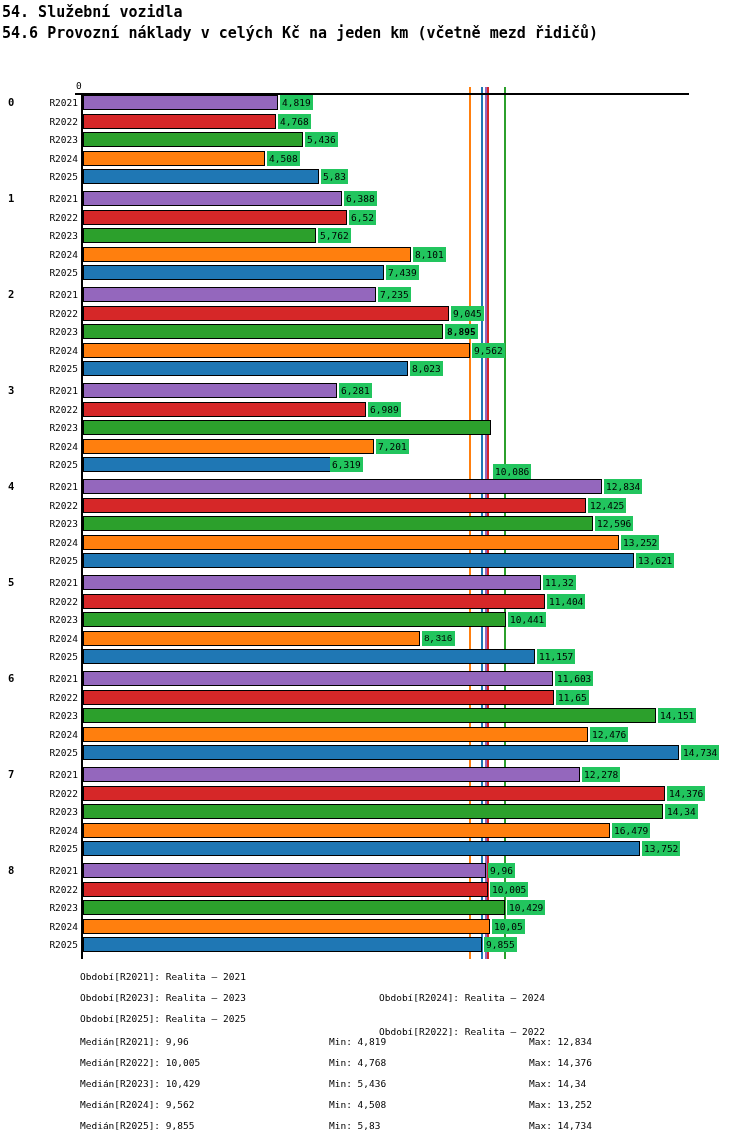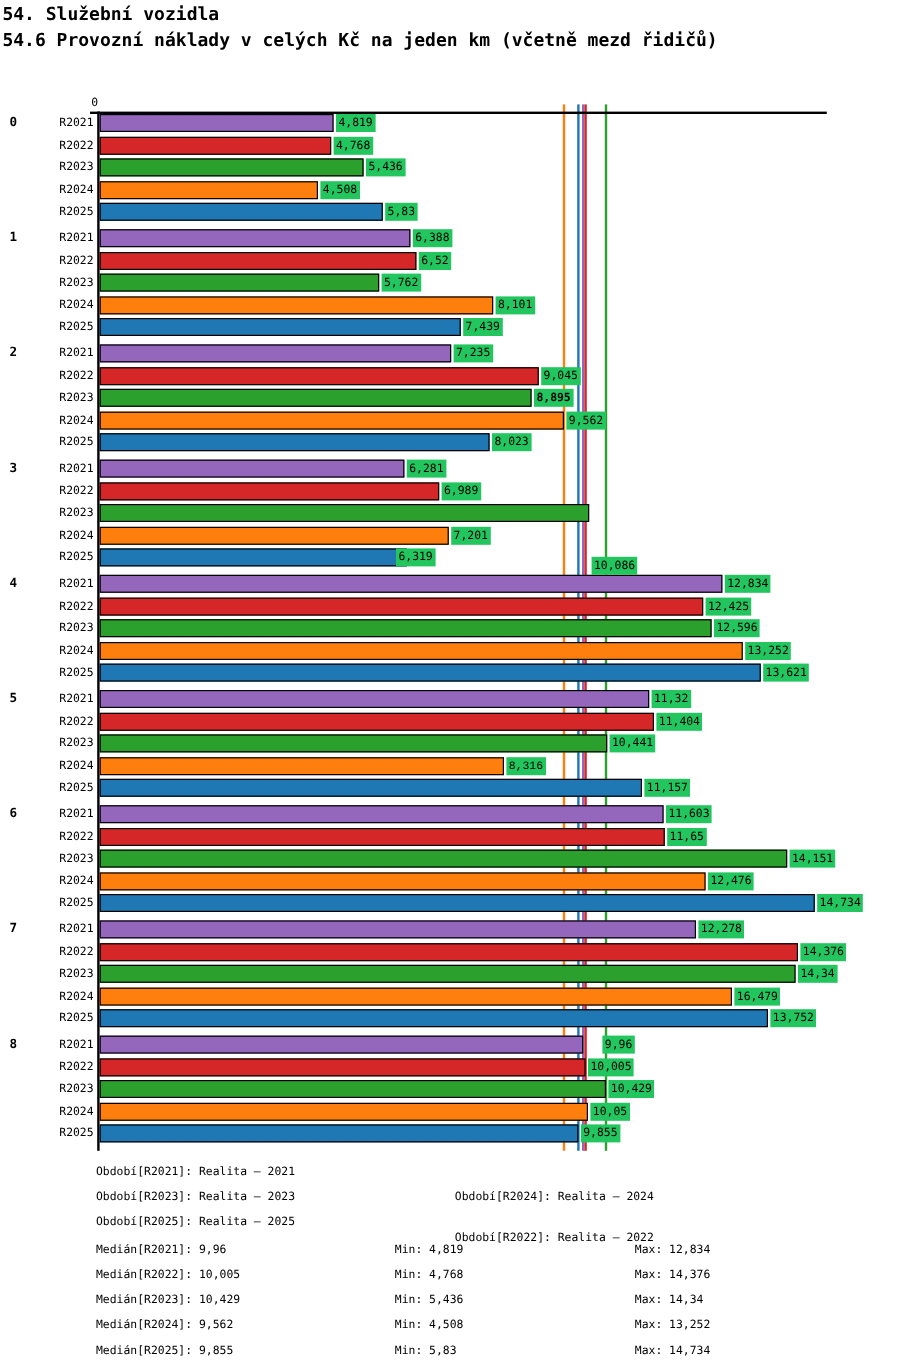--- a/index.html
+++ b/index.html
@@ -172,21 +172,21 @@
       <div class="bar-value" style="top: 804px; left: 665px;">14,34</div>
       <div class="row-label" style="top: 822.5px;">R2024</div>
       <div class="bar" style="top: 822.5px; left: 83px; width: 527px; background: rgb(255, 127, 14);"></div>
       <div class="bar-value" style="top: 822.5px; left: 612px;">16,479</div>
       <div class="row-label" style="top: 841px;">R2025</div>
       <div class="bar" style="top: 841px; left: 83px; width: 557px; background: rgb(31, 119, 180);"></div>
       <div class="bar-value" style="top: 841px; left: 642px;">13,752</div>
       <div class="group-label" style="top: 863px;">8</div>
       <div class="row-label" style="top: 863px;">R2021</div>
       <div class="bar" style="top: 863px; left: 83px; width: 403px; background: rgb(148, 103, 189);"></div>
-      <div class="bar-value" style="top: 863px; left: 502px;">9,96</div>
+      <div class="bar-value" style="top: 863px; left: 488px;">9,96</div>
       <div class="row-label" style="top: 881.5px;">R2022</div>
       <div class="bar" style="top: 881.5px; left: 83px; width: 405px; background: rgb(214, 39, 40);"></div>
       <div class="bar-value" style="top: 881.5px; left: 490px;">10,005</div>
       <div class="row-label" style="top: 900px;">R2023</div>
       <div class="bar" style="top: 900px; left: 83px; width: 422px; background: rgb(44, 160, 44);"></div>
       <div class="bar-value" style="top: 900px; left: 507px;">10,429</div>
       <div class="row-label" style="top: 918.5px;">R2024</div>
       <div class="bar" style="top: 918.5px; left: 83px; width: 407px; background: rgb(255, 127, 14);"></div>
       <div class="bar-value" style="top: 918.5px; left: 492px;">10,05</div>
       <div class="row-label" style="top: 937px;">R2025</div>

